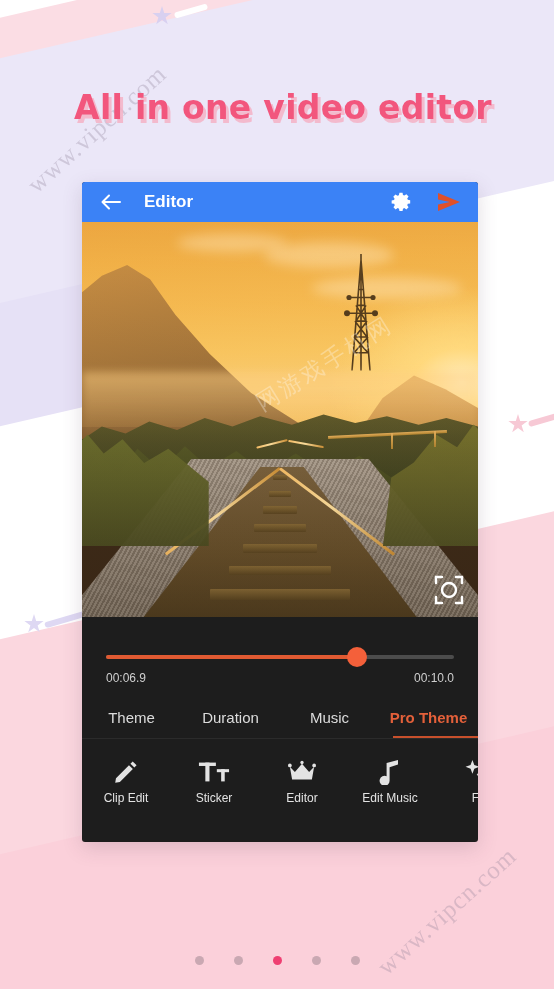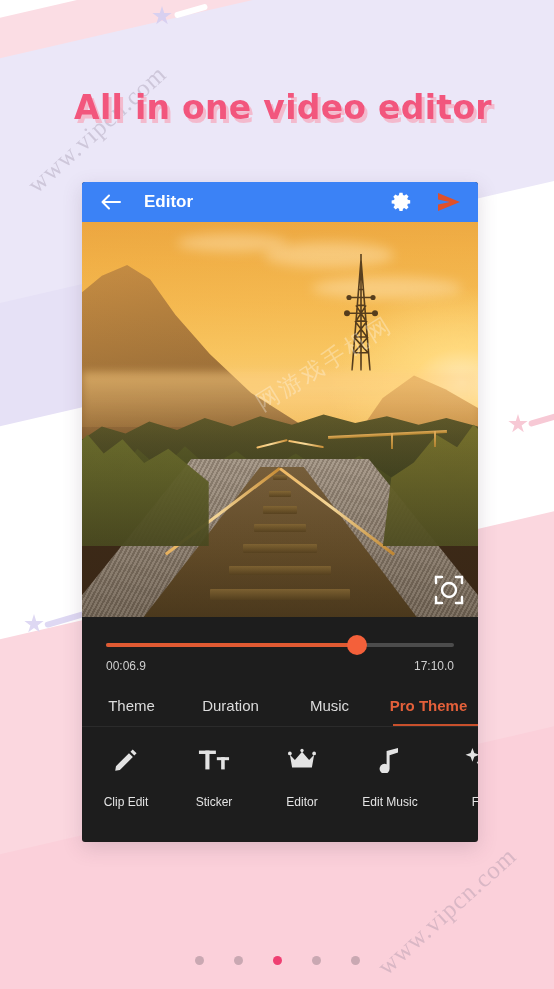--- a/index.html
+++ b/index.html
@@ -144,21 +144,21 @@
     opacity:.95;
   }
   .fence{position:absolute;background:linear-gradient(180deg,#e2b05f,#a9812f);}
   .warm-veil{
     position:absolute;inset:0;
     background:linear-gradient(180deg,rgba(255,186,92,.18) 0%,rgba(255,160,60,.10) 45%,rgba(120,70,20,.18) 100%);
   }
   .crop-ico{position:absolute;right:14px;bottom:12px;width:30px;height:30px;}
 
   
-  .timeline{padding:26px 24px 0 24px;}
+  .timeline{padding:38px 24px 0 24px;}
   .track{position:relative;height:4px;background:#4c4c4c;border-radius:2px;}
   .track-fill{position:absolute;left:0;top:0;height:4px;background:#e05a32;border-radius:2px;}
   .thumb{
     position:absolute;top:-8px;width:20px;height:20px;border-radius:50%;
     background:#f4603a;transform:translateX(-50%);
   }
   .times{display:flex;justify-content:space-between;margin-top:12px;color:#cfcfcf;font-size:12px;}
 
   
   .tabs{display:flex;margin-top:14px;position:relative;}
@@ -166,21 +166,21 @@
   .tab.active{color:#e4603a;font-weight:bold;}
   .tab.active:after{
     content:"";position:absolute;left:14%;right:-6%;bottom:0;height:2px;background:#c8502c;
   }
   .tabs-rule{height:1px;background:#2b2b2b;}
 
   
   .tools{display:flex;padding:18px 0 20px;overflow:hidden;}
   .tool{flex:0 0 88px;text-align:center;color:#e3e3e3;}
   .tool .ti{height:30px;display:flex;align-items:center;justify-content:center;}
-  .tool .tl{font-size:12px;margin-top:20px;}
+  .tool .tl{font-size:12px;margin-top:4px;}
 
   
   .dots{position:absolute;left:0;right:0;bottom:24px;display:flex;justify-content:center;gap:30px;}
   .dot{width:9px;height:9px;border-radius:50%;background:#c9a8b2;}
   .dot.active{background:#ef3f72;}
 </style>
 </head>
 <body>
 
 <div class="stage">
@@ -297,21 +297,21 @@
       </span>
     </div>
 
     <div class="timeline">
       <div class="track">
         <div class="track-fill" style="width:72%"></div>
         <div class="thumb" style="left:72%"></div>
       </div>
       <div class="times">
         <span>00:06.9</span>
-        <span>17:10.0</span>
+        <span>00:10.0</span>
       </div>
     </div>
 
     <div class="tabs">
       <div class="tab">Theme</div>
       <div class="tab">Duration</div>
       <div class="tab">Music</div>
       <div class="tab active">Pro Theme</div>
     </div>
     <div class="tabs-rule"></div>

